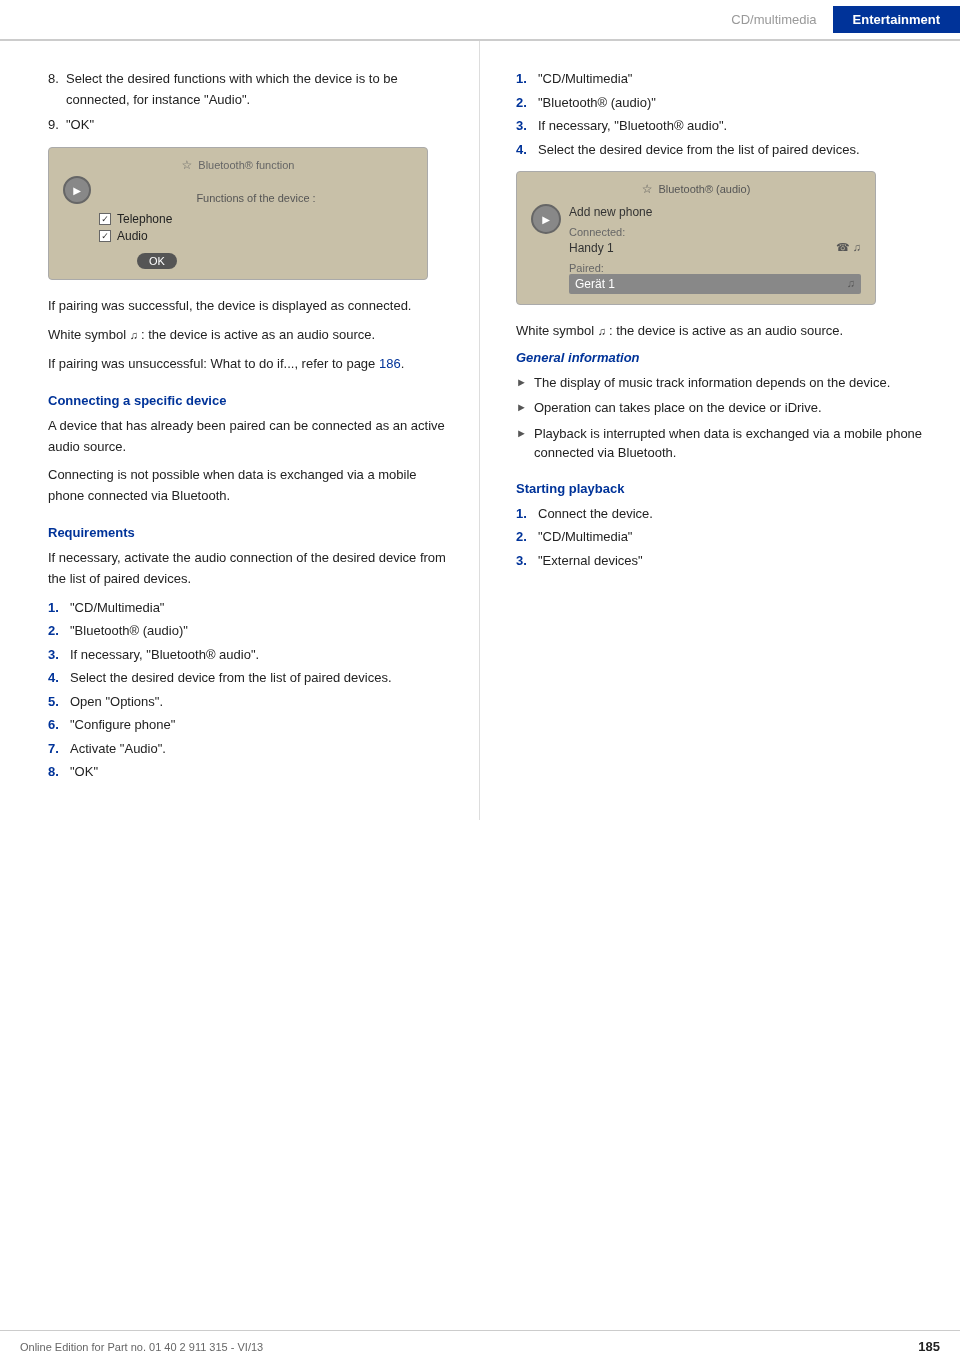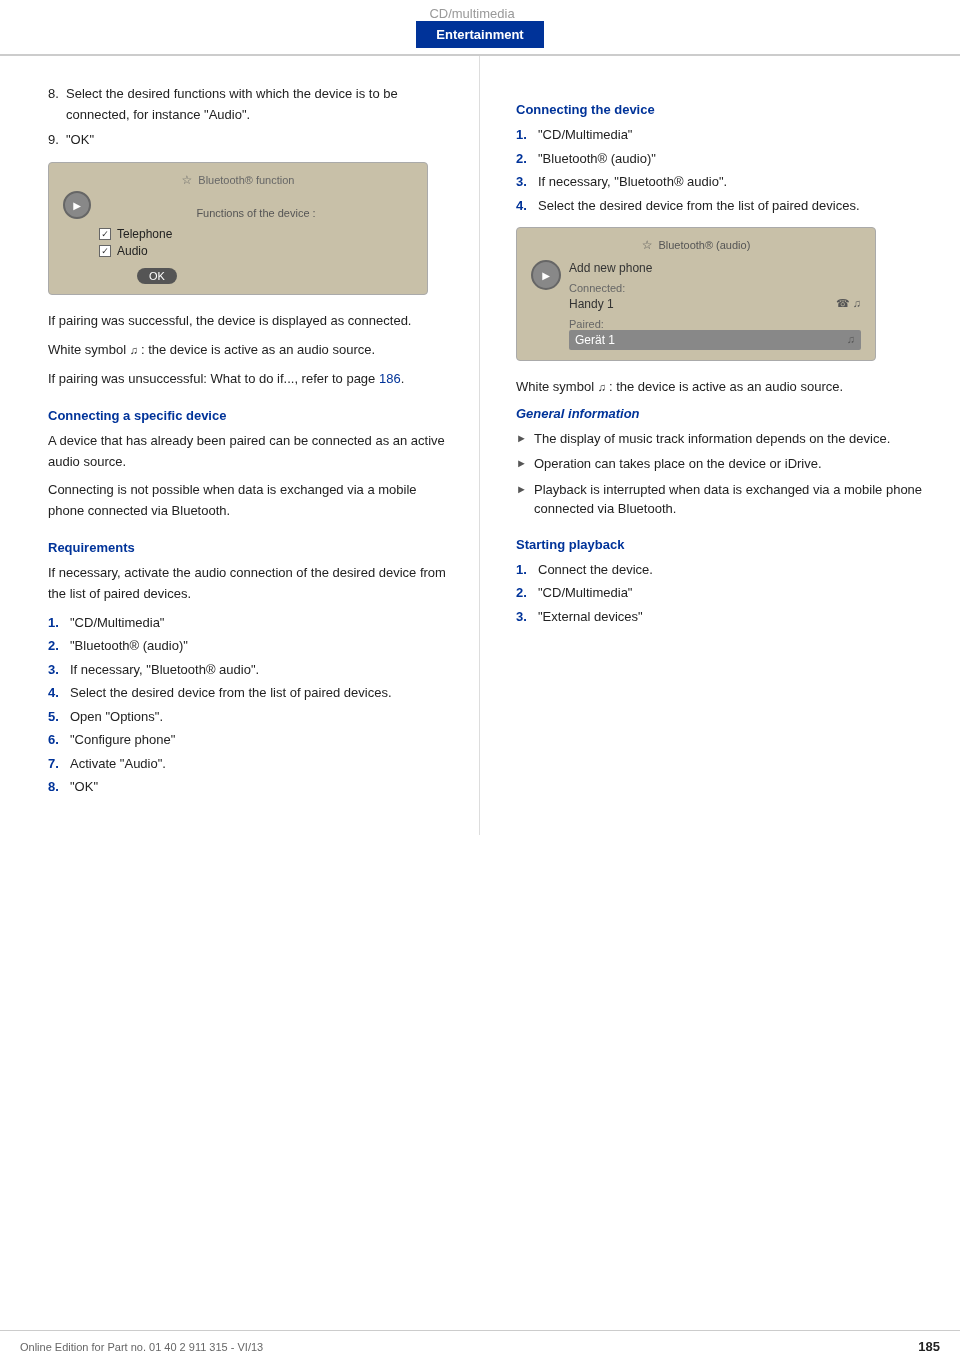--- a/index.html
+++ b/index.html
@@ -14,21 +14,20 @@
     }
 
     
     .header {
       display: flex;
       justify-content: flex-end;
       align-items: center;
       border-bottom: 2px solid #ccc;
       padding: 6px 0;
       margin-bottom: 0;
-      flex-direction: column;
     }
     .header-cd {
       color: #999;
       font-size: 13px;
       padding-right: 16px;
     }
     .header-entertainment {
       background: #003399;
       color: #fff;
       font-size: 13px;
@@ -391,21 +390,20 @@
       <li>
         <span class="num" style="color:#003399;font-weight:bold;">8.</span>
         <span class="text">"OK"</span>
       </li>
     </ul>
 
   </div>
 
   <div class="col-right">
 
-    <div class="section-heading">Connecting the device</div>
 
     <ul class="num-list">
       <li>
         <span class="num" style="color:#003399;font-weight:bold;">1.</span>
         <span class="text">"CD/Multimedia"</span>
       </li>
       <li>
         <span class="num" style="color:#003399;font-weight:bold;">2.</span>
         <span class="text">"Bluetooth® (audio)"</span>
       </li>

